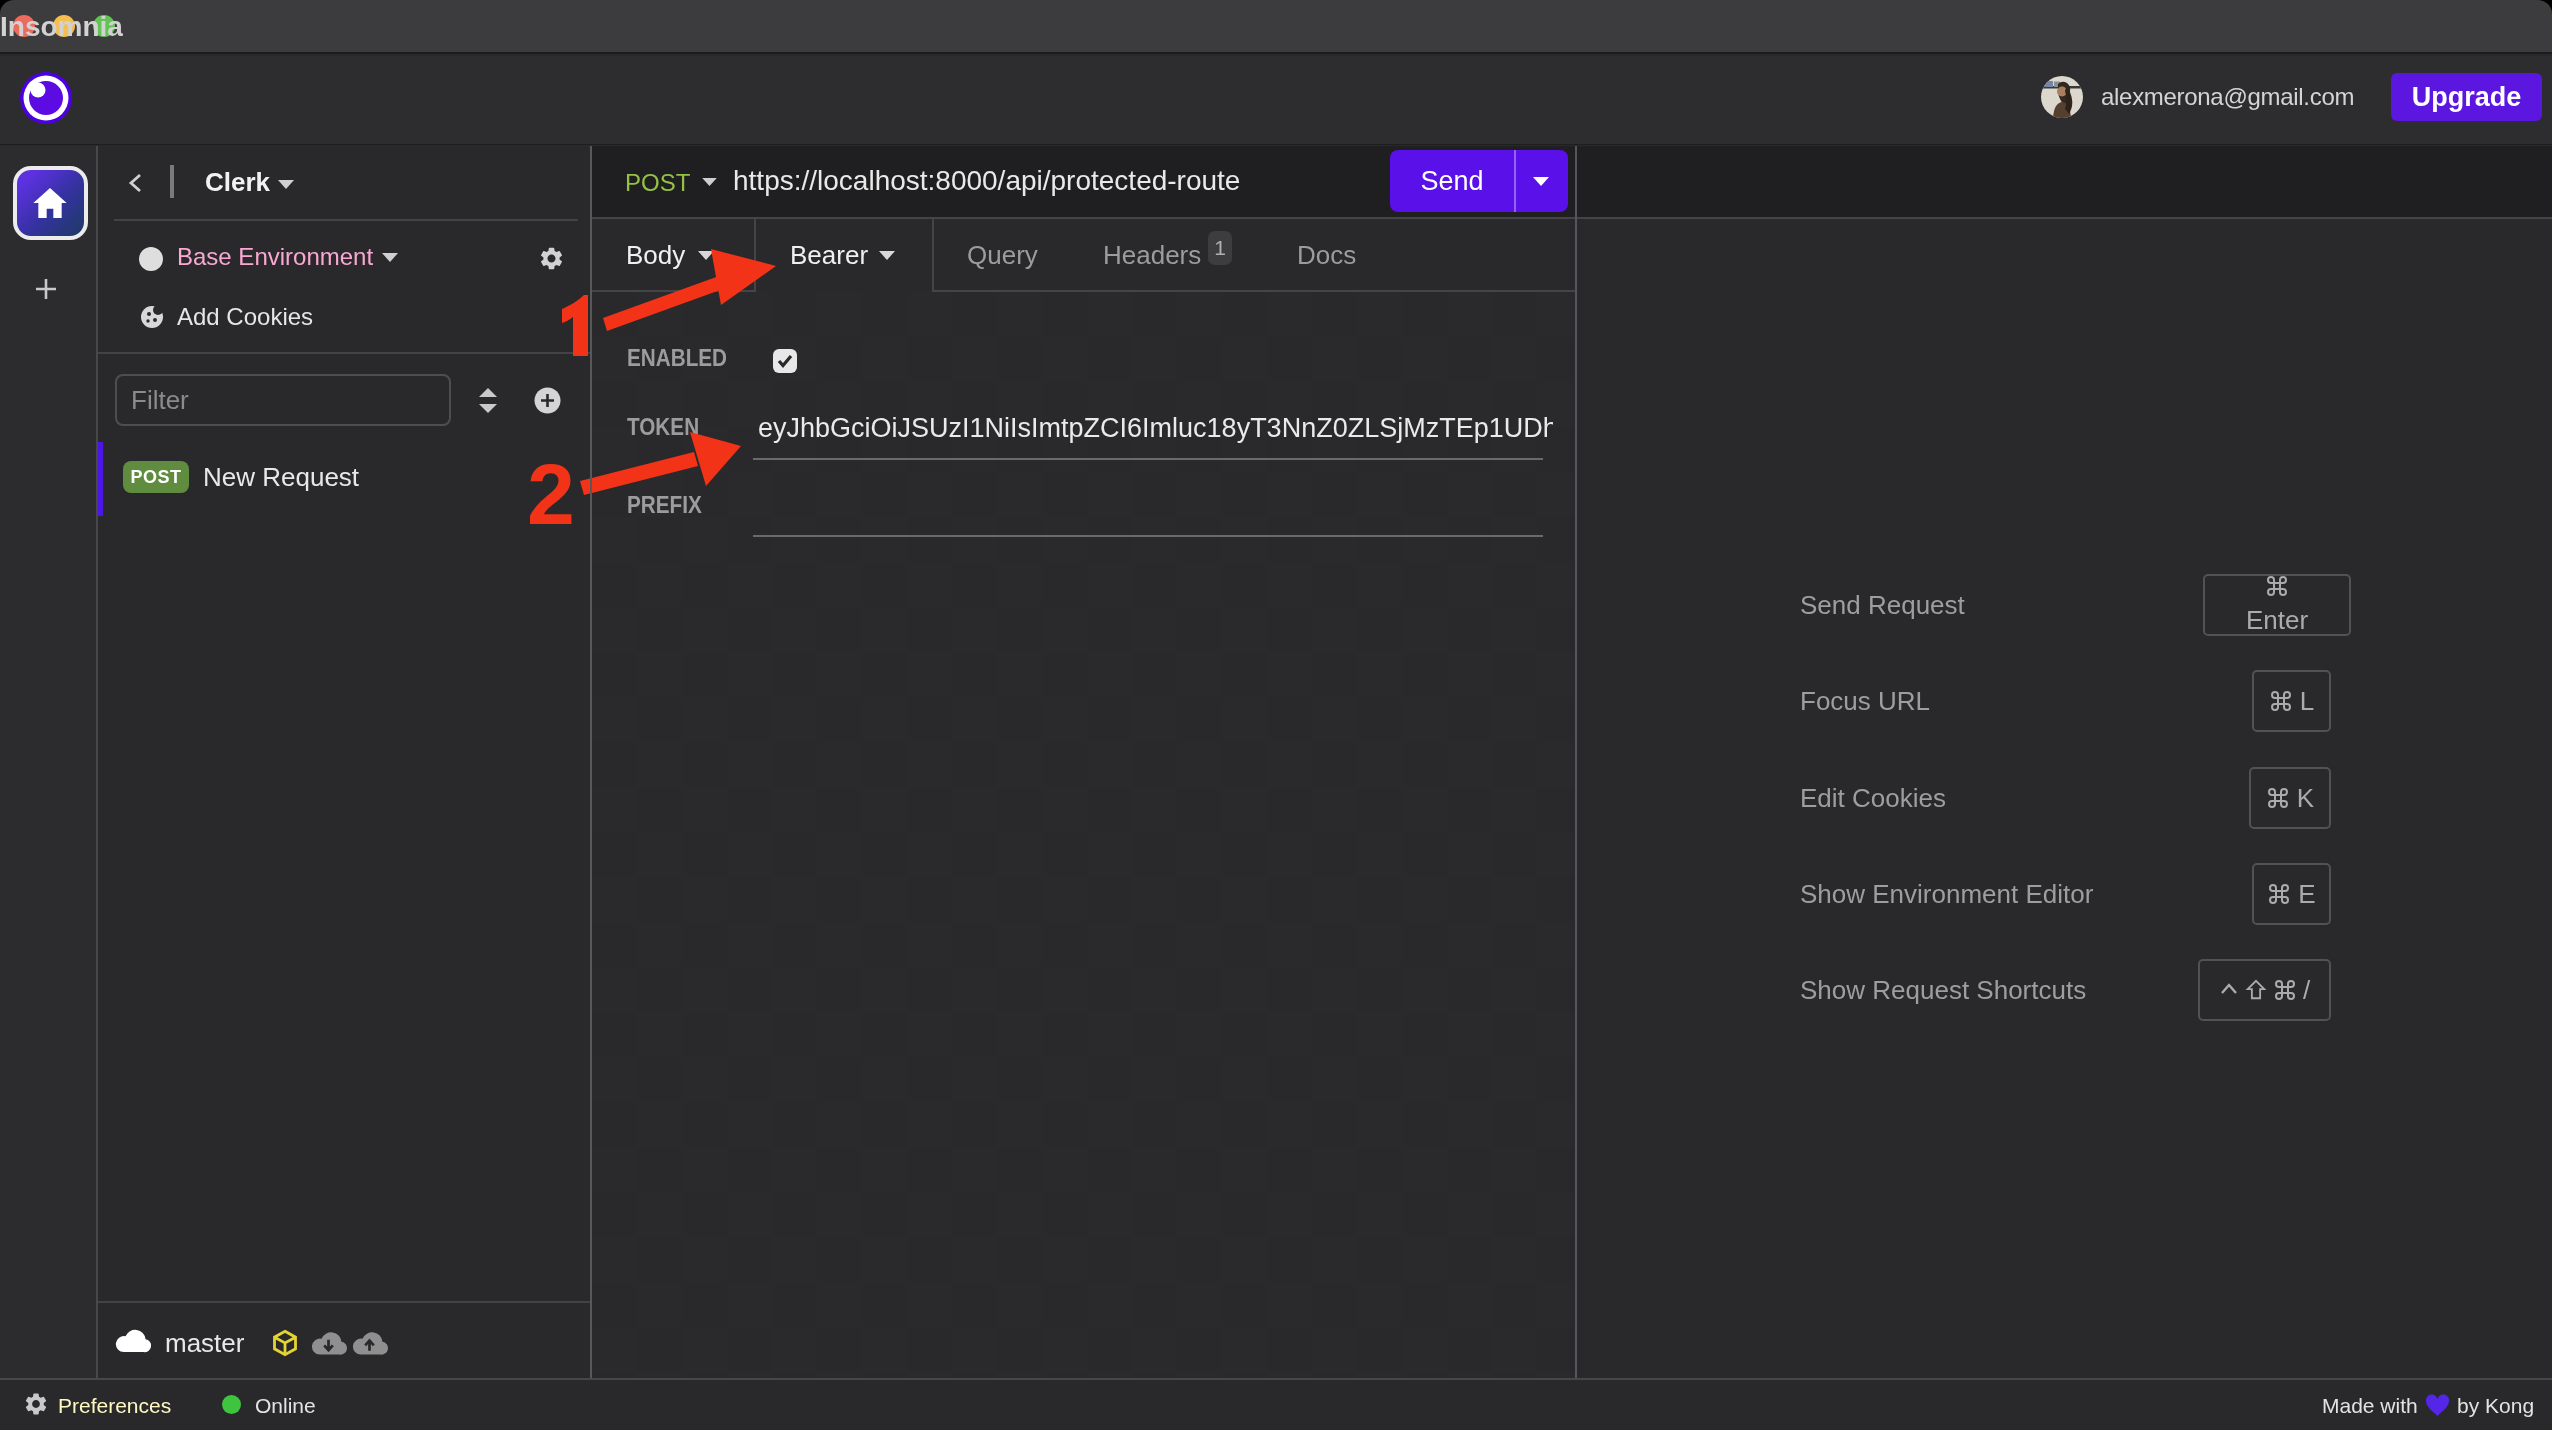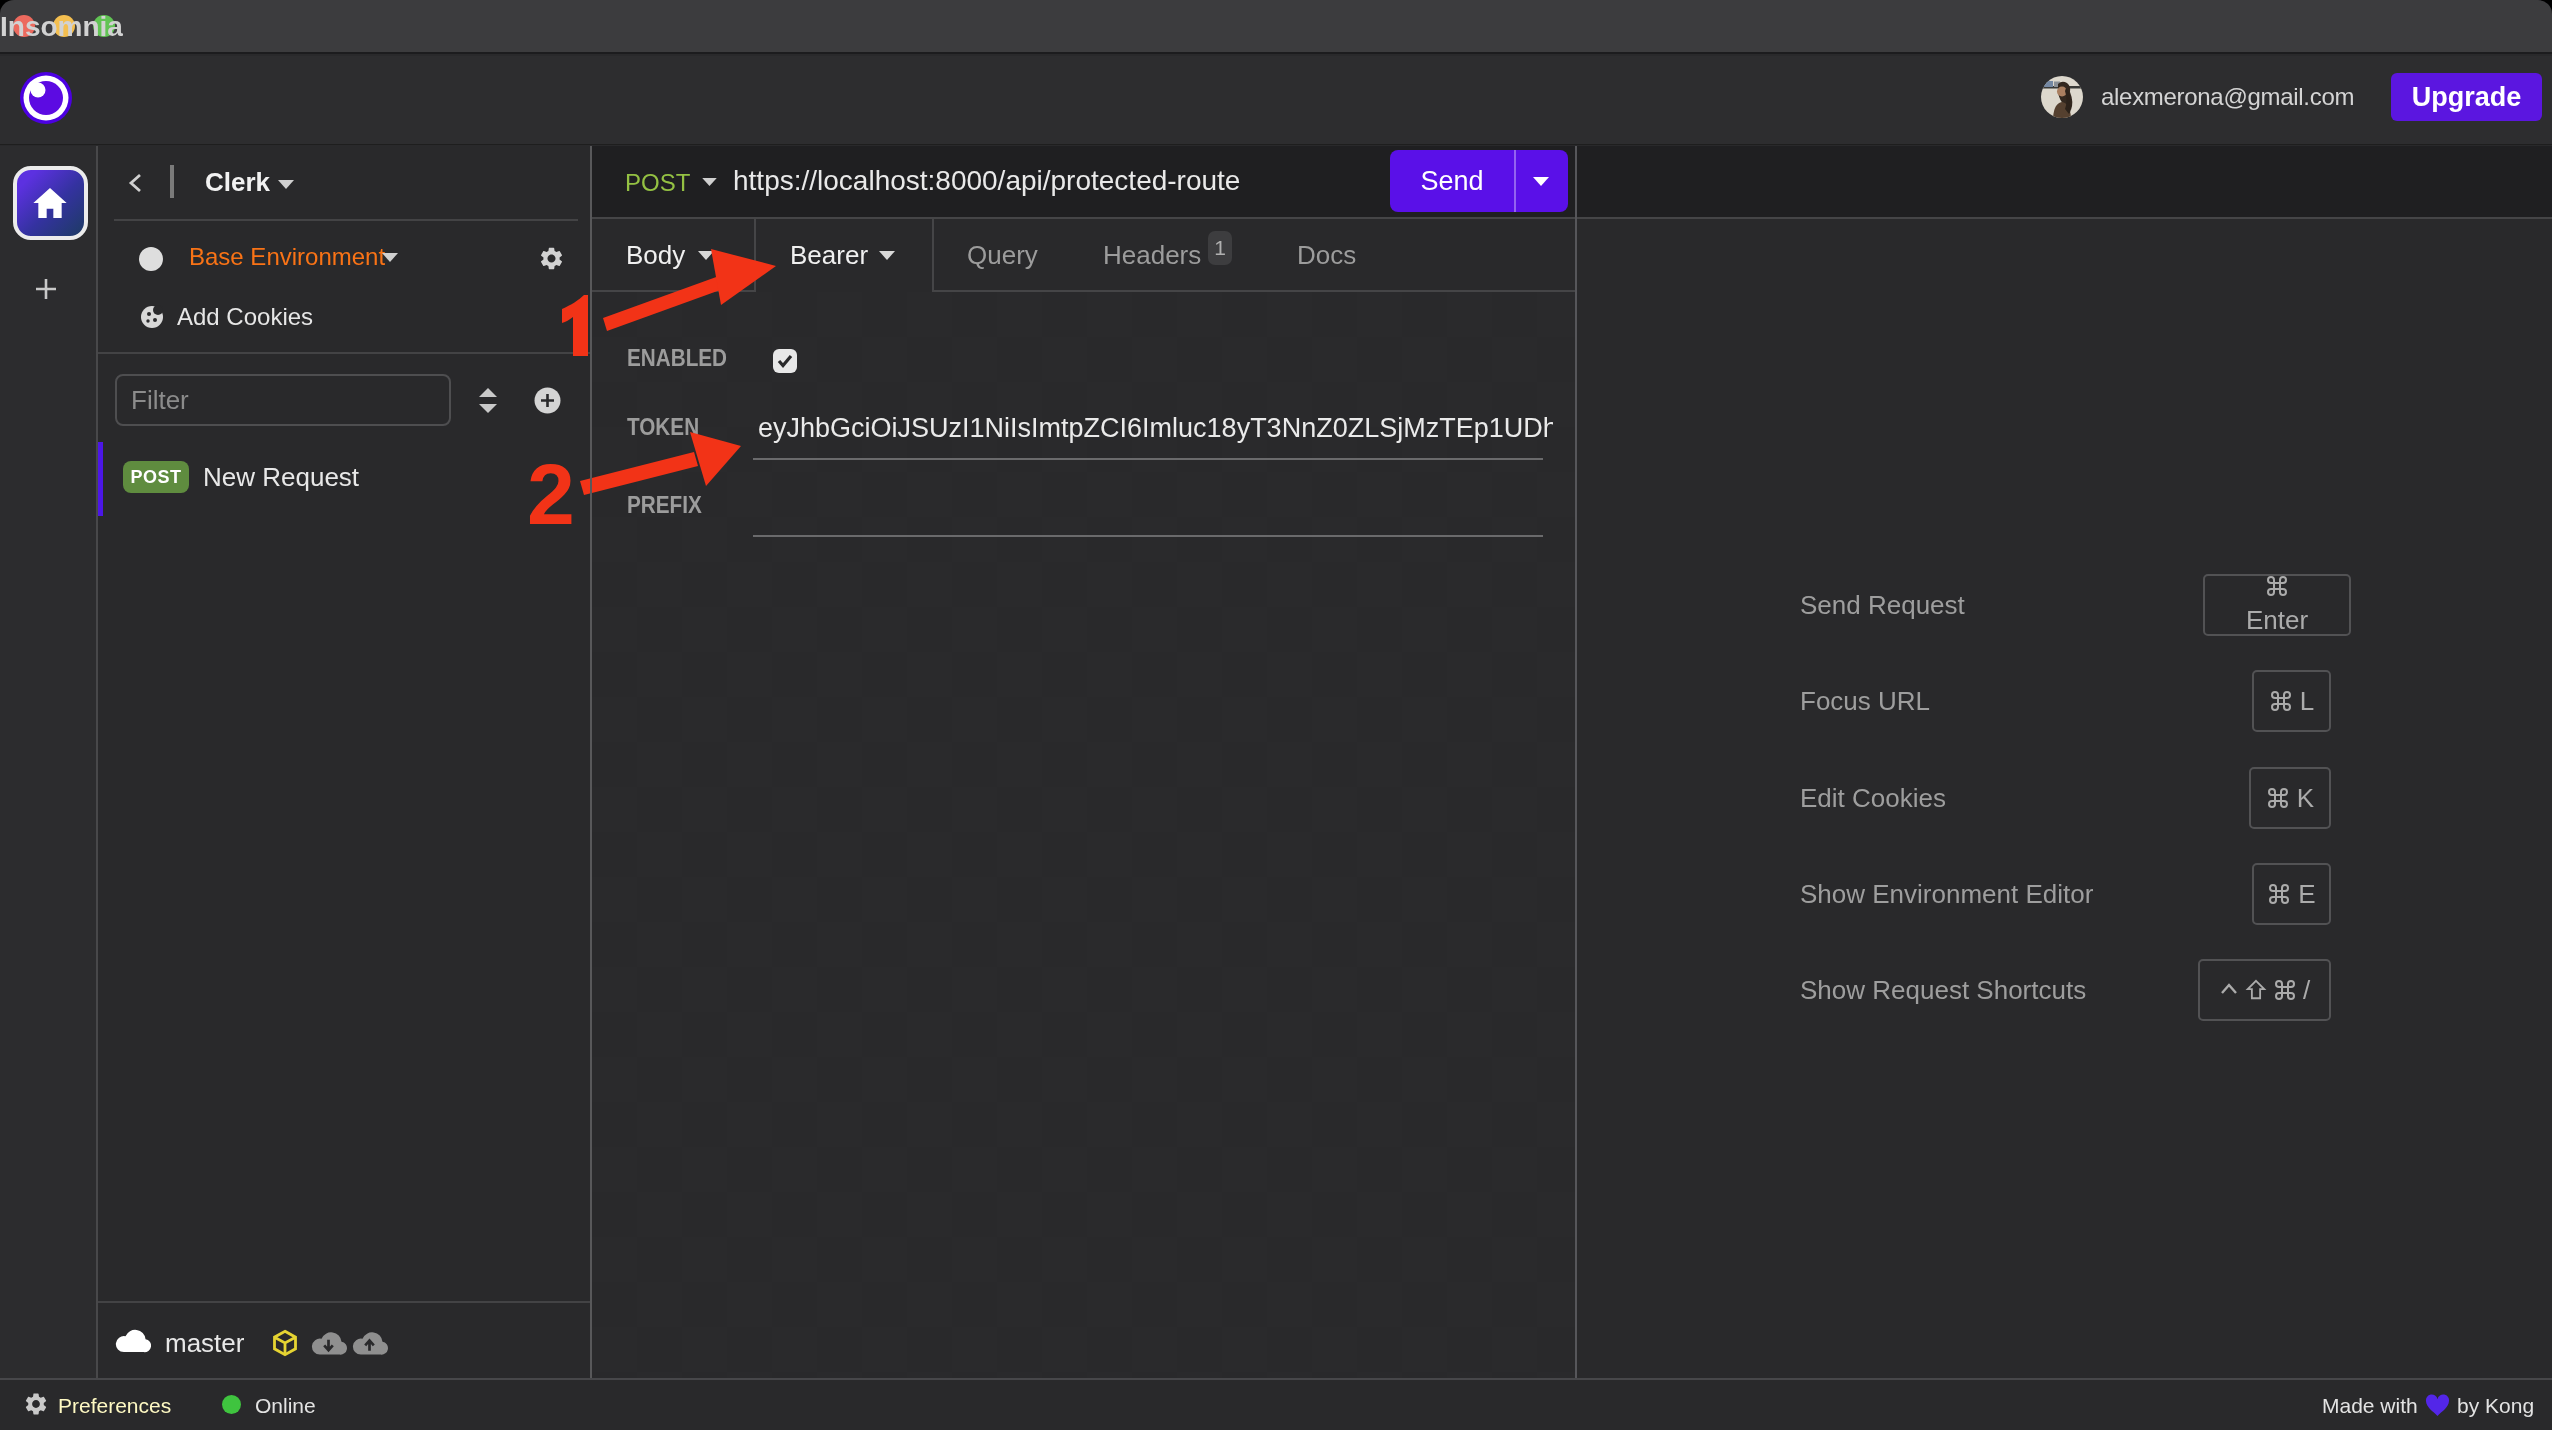--- a/index.html
+++ b/index.html
@@ -65,21 +65,21 @@
   <path d="M13 2 L4 10 L13 18" stroke="#d0d0d0" stroke-width="2.8" fill="none"></path>
 </svg>
 <div class="abs" style="left:170px;top:165px;width:4px;height:33px;background:#7a7a7a;"></div>
 <div class="abs txt" style="left:205px;top:167px;font-size:26px;font-weight:700;color:#f2f2f2;">Clerk</div>
 <svg class="abs" style="left:277px;top:179px;" width="18" height="11" viewBox="0 0 18 11">
     <path d="M1 1 L9 10 L17 1 Z" fill="#d0d0d0"></path>
   </svg>
 <div class="abs" style="left:114px;top:219px;width:464px;height:2px;background:#434345;"></div>
 
 <div class="abs" style="left:139px;top:247px;width:24px;height:24px;border-radius:50%;background:#dedede;"></div>
-<div class="abs txt" style="left:177px;top:243px;font-size:24px;color:#f97316;margin-left:12px;">Base Environment</div>
+<div class="abs txt" style="left:177px;top:243px;font-size:24px;color:#f9a8d4;">Base Environment</div>
 <svg class="abs" style="left:381px;top:252px;" width="18" height="11" viewBox="0 0 18 11">
     <path d="M1 1 L9 10 L17 1 Z" fill="#d0d0d0"></path>
   </svg>
 <svg class="abs" style="left:538px;top:245px;" width="27" height="27" viewBox="0 0 24 24">
   <path fill="#d2d2d2" d="M19.14 12.94c.04-.3.06-.61.06-.94 0-.32-.02-.64-.07-.94l2.03-1.58a.49.49 0 0 0 .12-.61l-1.92-3.32a.488.488 0 0 0-.59-.22l-2.39.96c-.5-.38-1.03-.7-1.62-.94l-.36-2.54a.484.484 0 0 0-.48-.41h-3.84c-.24 0-.43.17-.47.41l-.36 2.54c-.59.24-1.13.57-1.62.94l-2.39-.96c-.22-.08-.47 0-.59.22L2.74 8.87c-.12.21-.08.47.12.61l2.03 1.58c-.05.3-.09.63-.09.94s.02.64.07.94l-2.03 1.58a.49.49 0 0 0-.12.61l1.92 3.32c.12.22.37.29.59.22l2.39-.96c.5.38 1.03.7 1.62.94l.36 2.54c.05.24.24.41.48.41h3.84c.24 0 .44-.17.47-.41l.36-2.54c.59-.24 1.13-.56 1.62-.94l2.39.96c.22.08.47 0 .59-.22l1.92-3.32c.12-.22.07-.47-.12-.61l-2.01-1.58zM12 15.6c-1.98 0-3.6-1.62-3.6-3.6s1.62-3.6 3.6-3.6 3.6 1.62 3.6 3.6-1.62 3.6-3.6 3.6z"></path>
 </svg>
 
 <svg class="abs" style="left:140px;top:305px;" width="24" height="24" viewBox="0 0 24 24">
   <circle cx="12" cy="12" r="11" fill="#d8d8d8"></circle>
   <circle cx="18" cy="5" r="5" fill="#29292b"></circle>

